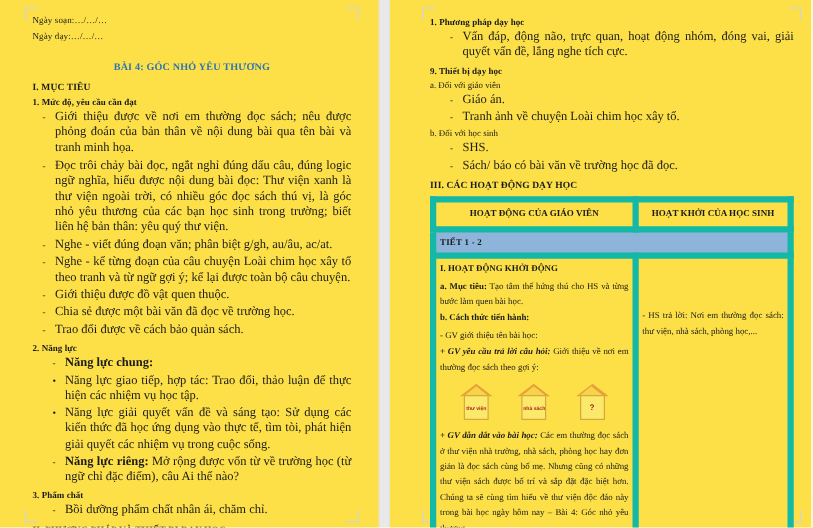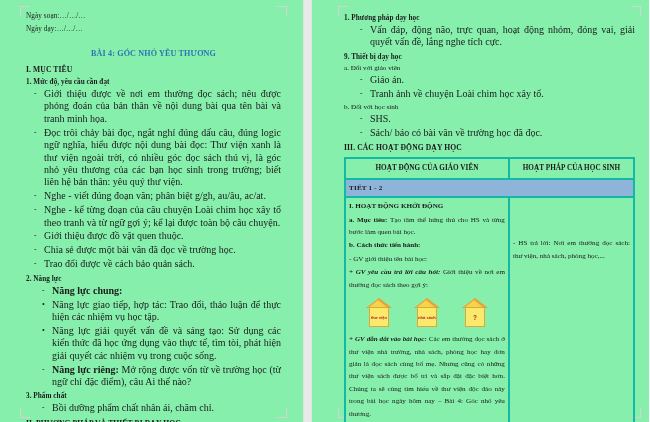--- a/index.html
+++ b/index.html
@@ -19,21 +19,21 @@
 
   
   .pages {
     position: absolute;
     inset: 0;
     display: flex;
   }
   .page {
     position: relative;
     height: 422px;
-    background: #86efac;
+    background: #fde047;
     box-sizing: border-box;
   }
   .page-left  { width: 303px; }
   .gutter {
     width: 9px;
     height: 422px;
     background: #e9e9e9;
     border-left: 1px solid #e2e2e2;
     border-right: 1px solid #e2e2e2;
     box-sizing: border-box;
@@ -123,21 +123,21 @@
   .b { font-weight: bold; }
 
   
   .tbl-wrap { margin-top: 5px; }
   table.acts {
     border-collapse: collapse;
     width: 100%;
     table-layout: fixed;
   }
   table.acts td, table.acts th {
-    border: 2px solid #14b8a6;
+    border: 5px solid #14b8a6;
     vertical-align: top;
     padding: 2px 3px;
     font-size: 7.1px;
     line-height: 12.4px;
   }
   table.acts th {
     text-align: center;
     font-weight: bold;
     font-size: 7.2px;
     letter-spacing: .05px;
@@ -288,21 +288,21 @@
         <li class="dash ind2">Sách/ báo có bài văn về trường học đã đọc.</li>
       </ul>
 
       <div class="h1">III. CÁC HOẠT ĐỘNG DẠY HỌC</div>
 
       <div class="tbl-wrap">
         <table class="acts">
           <tbody>
               <tr>
             <th class="col-gv">HOẠT ĐỘNG CỦA GIÁO VIÊN</th>
-            <th class="col-hs">HOẠT PHÁP CỦA HỌC SINH</th>
+            <th class="col-hs">HOẠT KHỞI CỦA HỌC SINH</th>
           </tr>
           <tr>
             <td class="tiet" colspan="2">TIẾT 1 - 2</td>
           </tr>
           <tr>
             <td class="col-gv">
               <p class="cell-p b">I. HOẠT ĐỘNG KHỞI ĐỘNG</p>
               <p class="cell-p"><span class="b">a. Mục tiêu:</span><span> Tạo tâm thế hứng thú cho HS và từng bước làm quen bài học.</span></p>
               <p class="cell-p b">b. Cách thức tiến hành:</p>
               <p class="cell-p">- GV giới thiệu tên bài học:</p>

